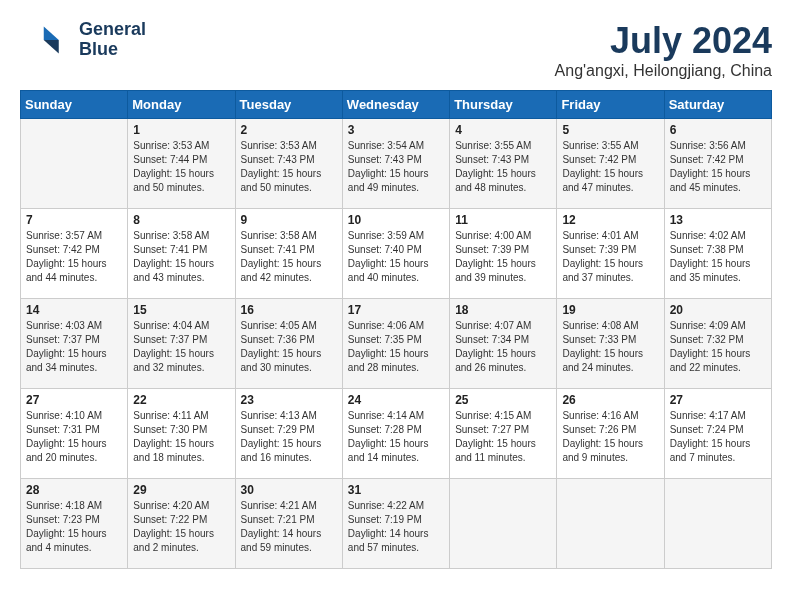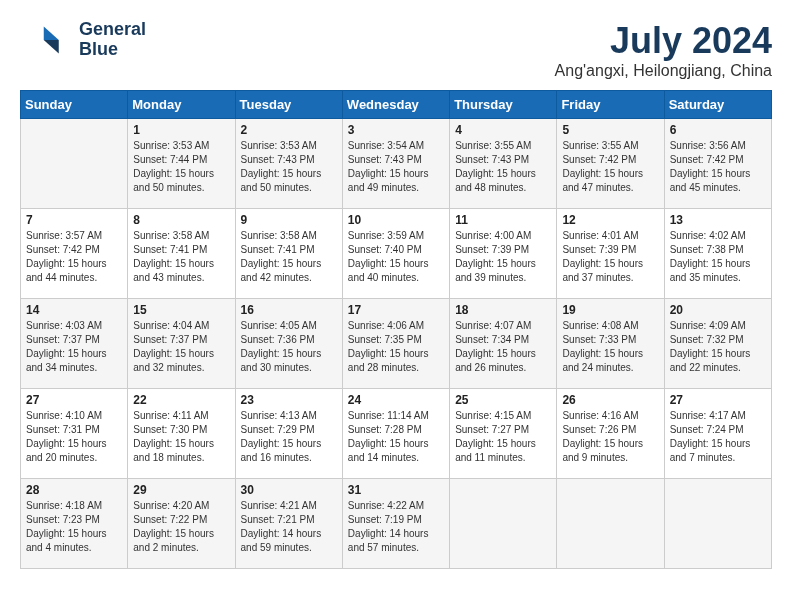--- a/index.html
+++ b/index.html
@@ -282,21 +282,21 @@
         </td>
         <td>
           <span class="day-number">23</span>
           <div class="cell-content" style="white-space: pre-line;">Sunrise: 4:13 AM
 Sunset: 7:29 PM
 Daylight: 15 hours
 and 16 minutes.</div>
         </td>
         <td>
           <span class="day-number">24</span>
-          <div class="cell-content" style="white-space: pre-line;">Sunrise: 11:14 AM
+          <div class="cell-content" style="white-space: pre-line;">Sunrise: 4:14 AM
 Sunset: 7:28 PM
 Daylight: 15 hours
 and 14 minutes.</div>
         </td>
         <td>
           <span class="day-number">25</span>
           <div class="cell-content" style="white-space: pre-line;">Sunrise: 4:15 AM
 Sunset: 7:27 PM
 Daylight: 15 hours
 and 11 minutes.</div>

